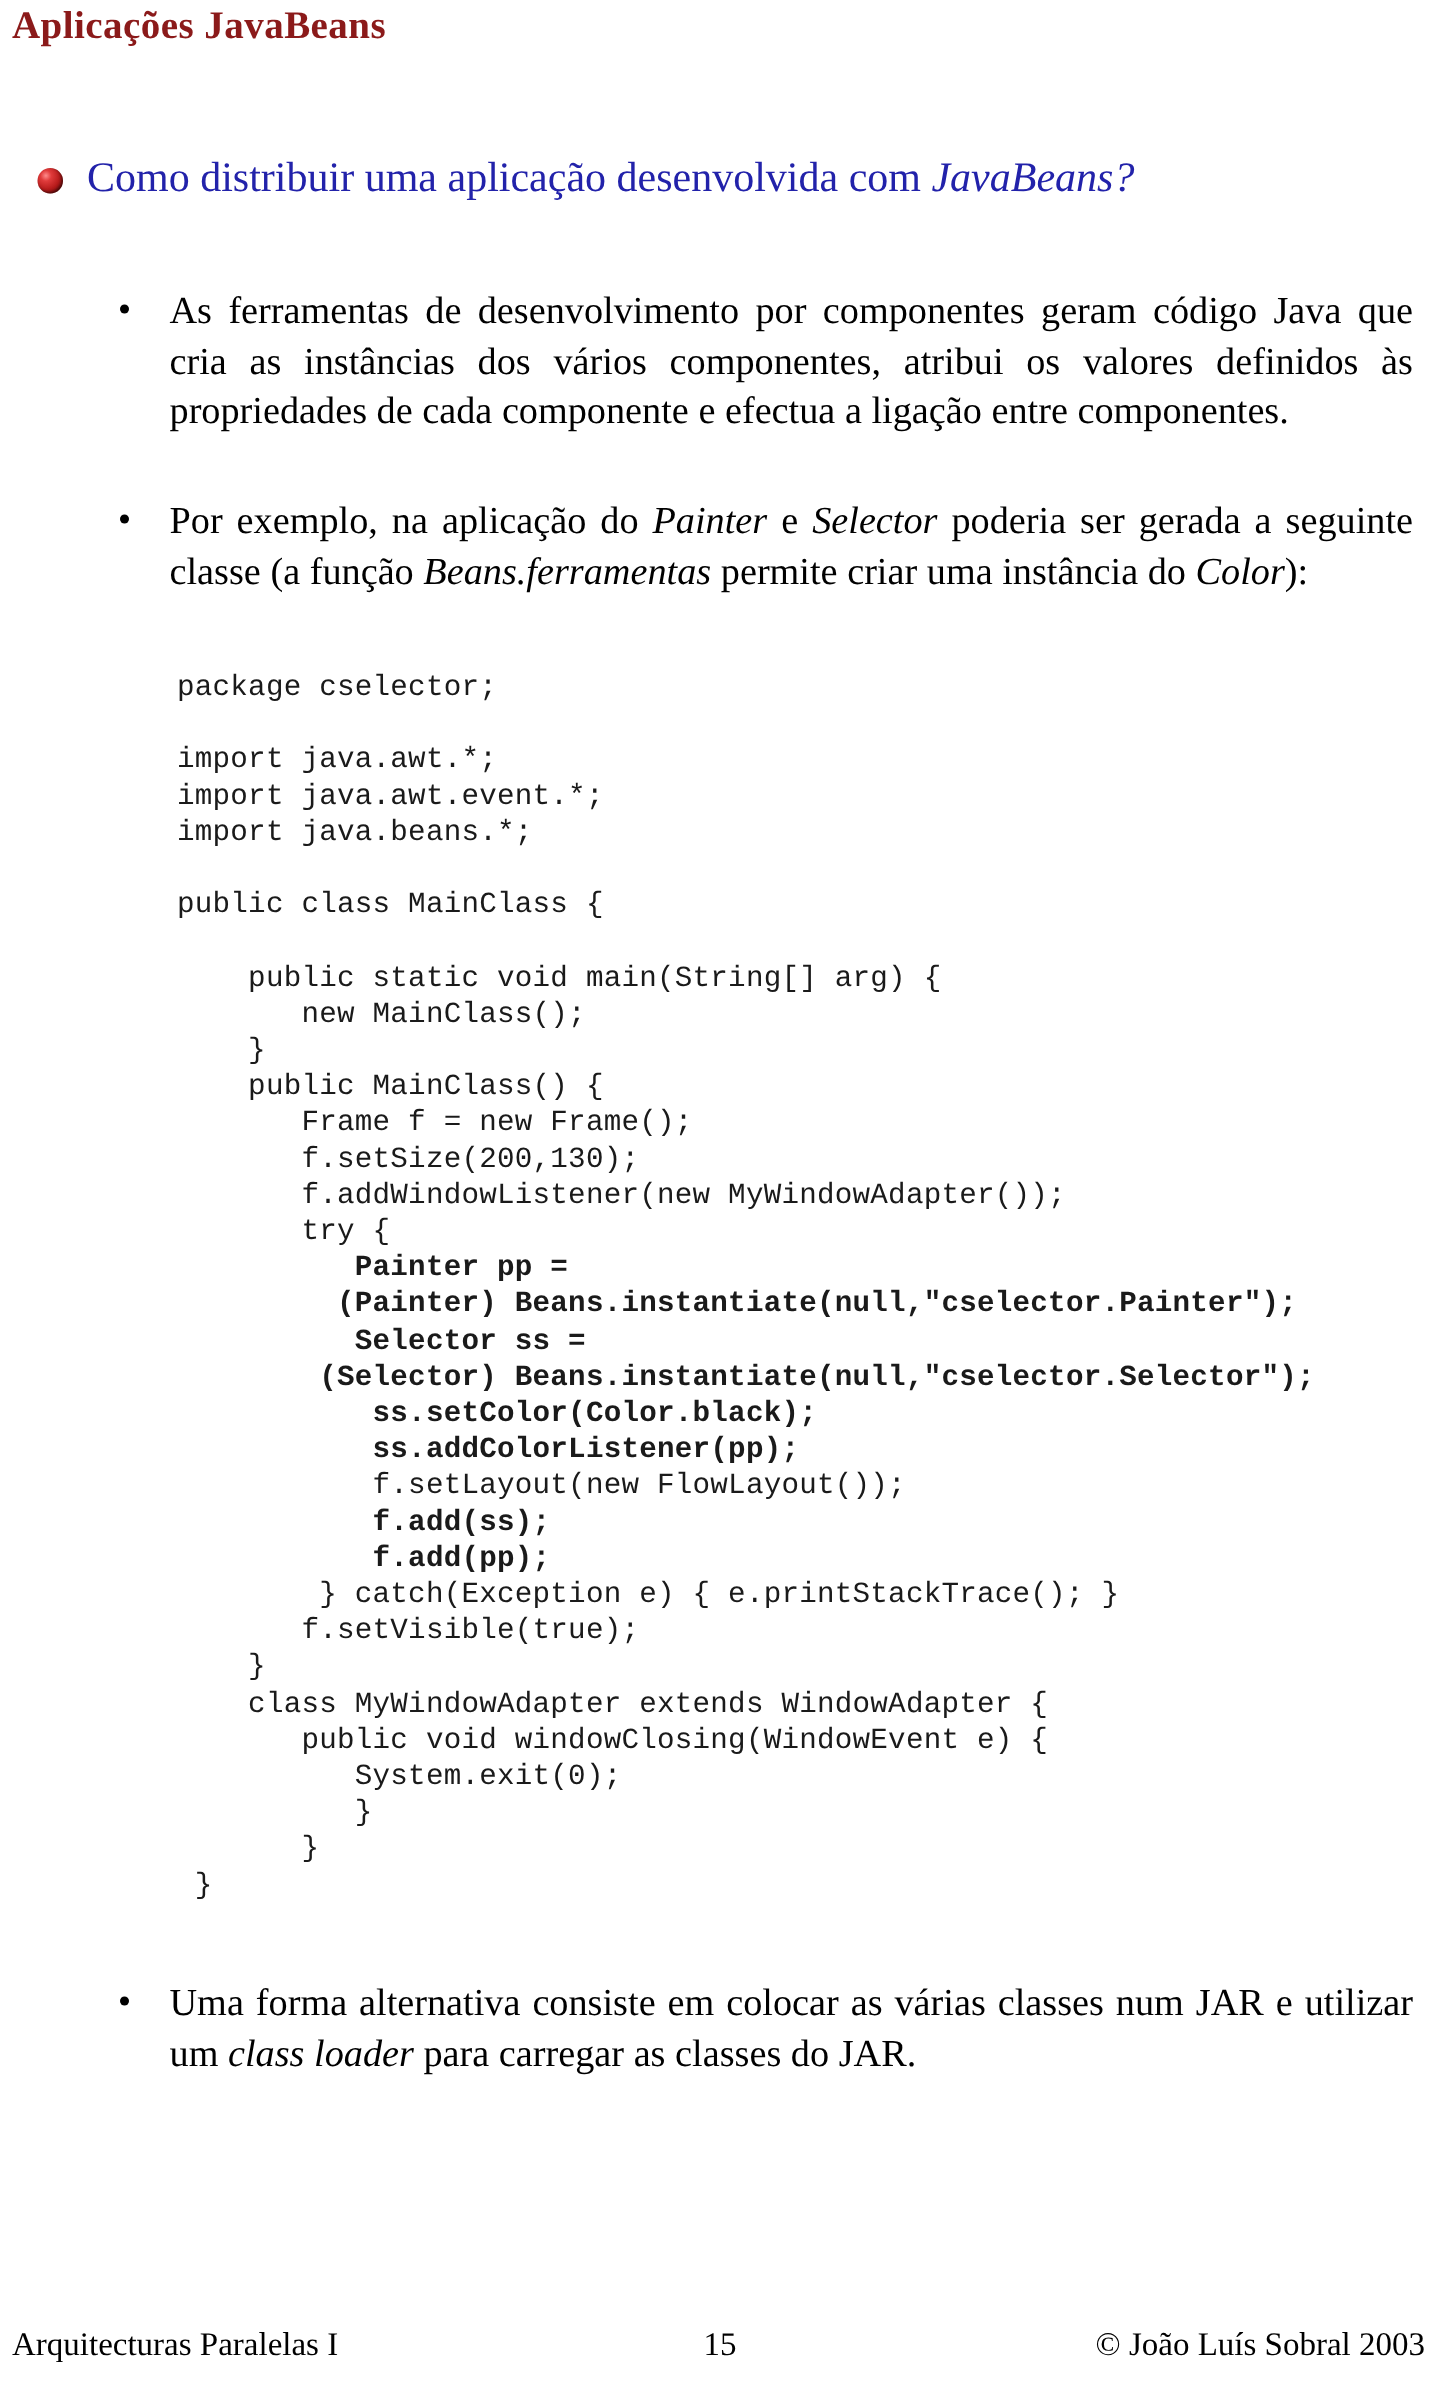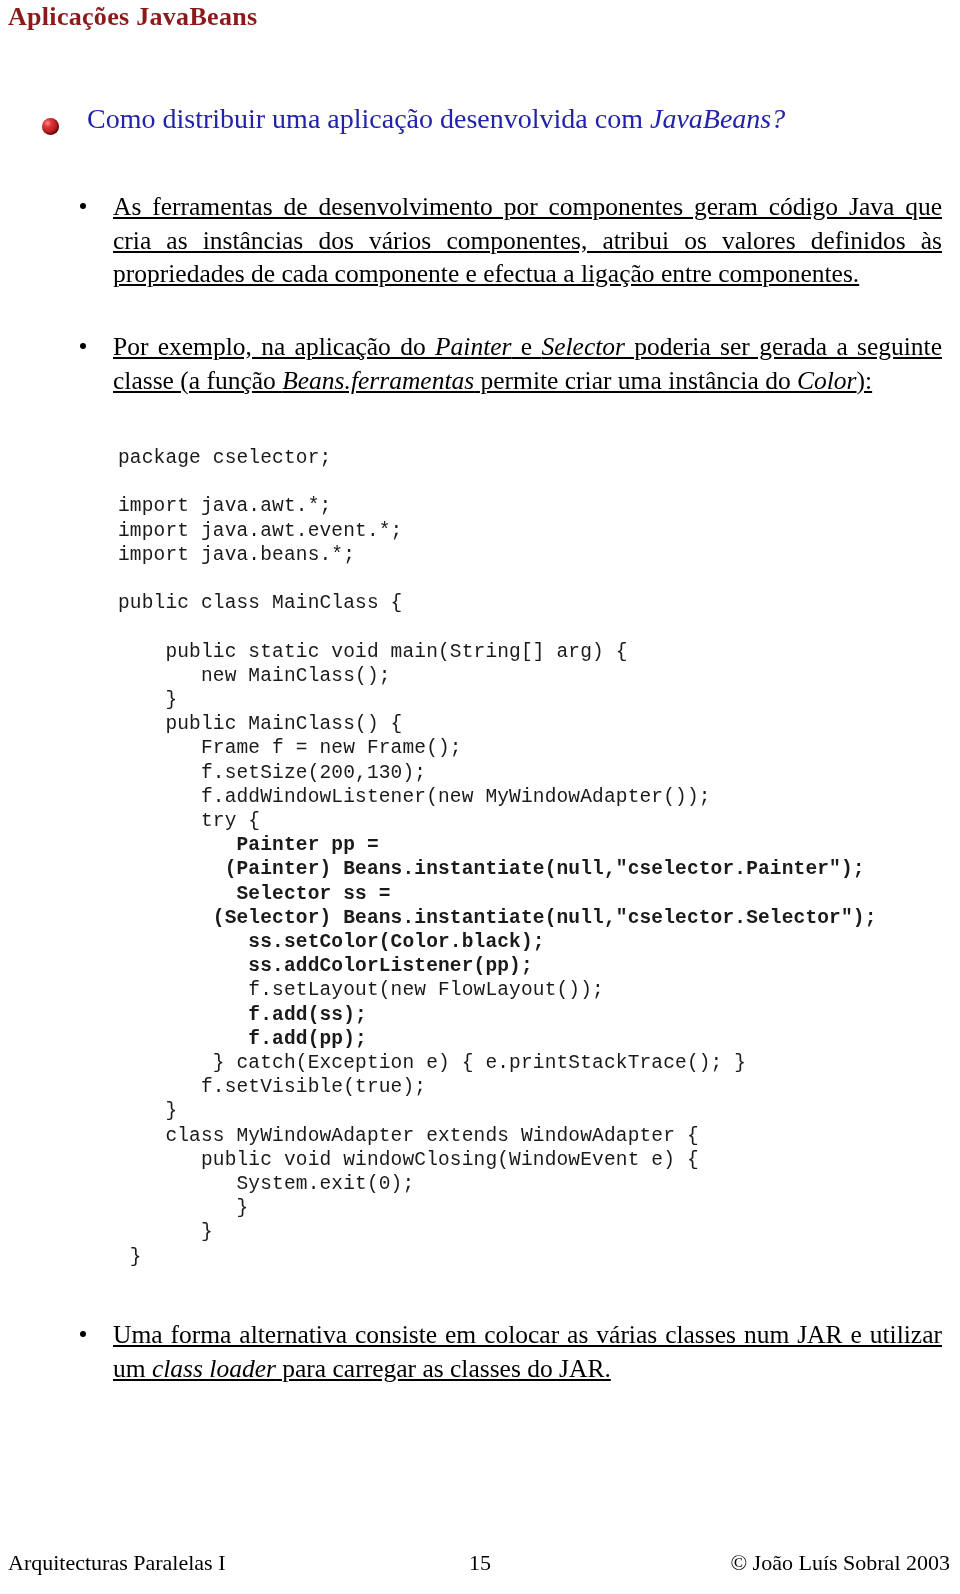--- a/index.html
+++ b/index.html
@@ -24,26 +24,25 @@
     font-size: 26px;
     font-weight: bold;
     color: #8B1A1A;
     letter-spacing: 0.3px;
     white-space: nowrap;
   }
 
   
   .heading-row {
     position: absolute;
-    left: 42px;
+    left: 25px;
     top: 102px;
     width: 900px;
     display: flex;
-    align-items: flex-end;
-    gap: 12px;
+    align-items: flex-start;
   }
   .sphere-bullet {
     width: 17px;
     height: 17px;
     border-radius: 50%;
     margin-top: 10px;
     flex: 0 0 auto;
     background:
       radial-gradient(circle at 33% 30%, #ff8c8c 0%, #e03b3b 22%, #b81c1c 55%, #7d0d0d 85%, #5a0808 100%);
     box-shadow: inset -1px -1px 2px rgba(0,0,0,0.5);
@@ -70,21 +69,20 @@
     border-radius: 50%;
     background: #000;
     margin-top: 13px;
   }
   .para-text {
     margin-left: 27px;
     font-size: 25.5px;
     line-height: 1.32;
     text-align: justify;
     text-justify: inter-word;
-    text-decoration: underline;
   }
   .para-text .it { font-style: italic; }
 
   #para-1 { left: 80px; top: 190px; width: 862px; }
   #para-1 .para-text { width: 835px; }
   #para-2 { left: 80px; top: 330px; width: 862px; }
   #para-2 .para-text { width: 835px; }
   #para-3 { left: 80px; top: 1318px; width: 862px; }
   #para-3 .para-text { width: 835px; }
 

